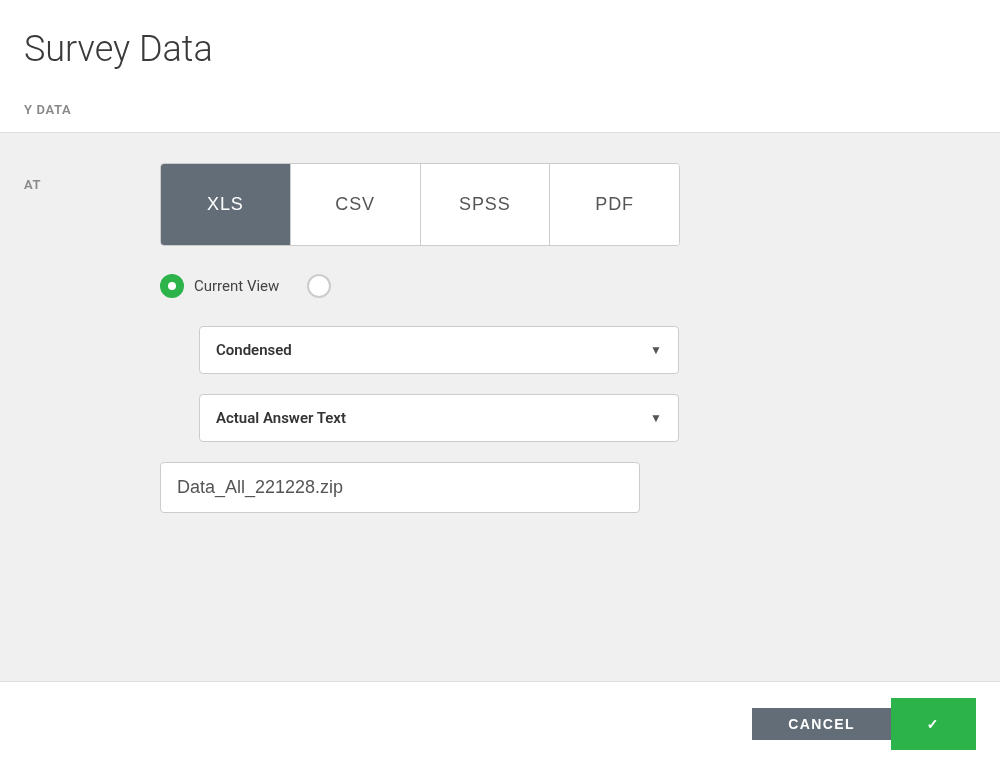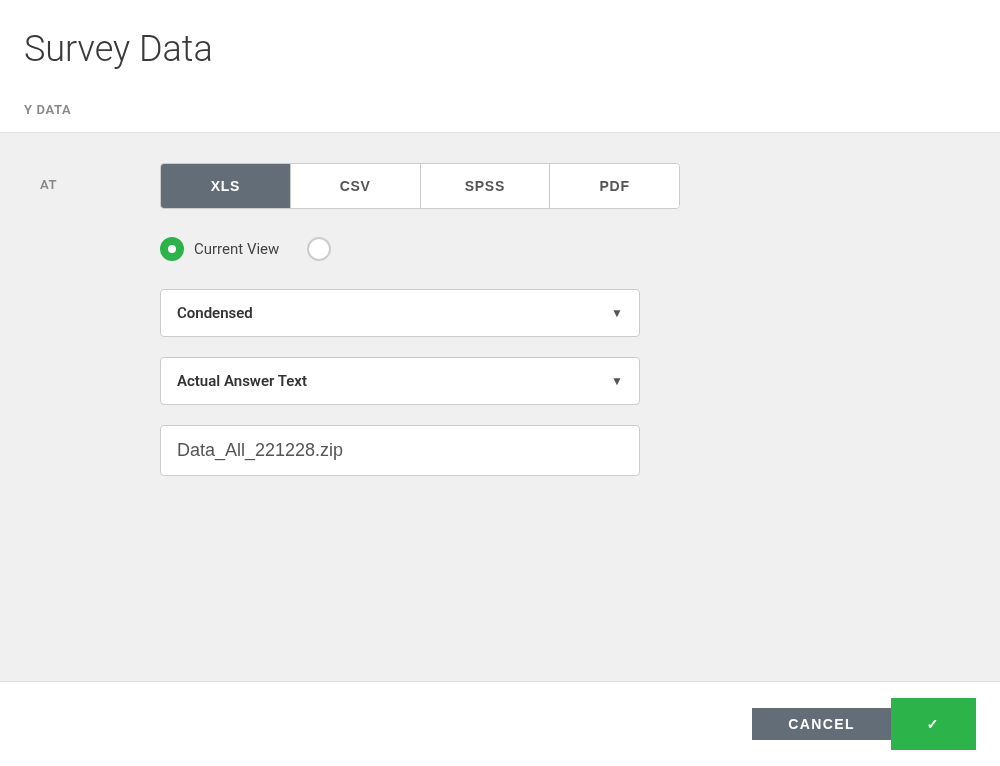--- a/index.html
+++ b/index.html
@@ -57,45 +57,45 @@
 
     .main-content {
       background: #f0f0f0;
       padding: 30px 24px 30px 160px;
       min-height: 620px;
       position: relative;
     }
 
     .sidebar-label {
       position: absolute;
-      left: 40px;
+      left: 24px;
       top: 44px;
       font-size: 13px;
       font-weight: 600;
       color: #888;
       letter-spacing: 0.05em;
       text-transform: uppercase;
     }
 
     .format-buttons {
       display: flex;
       margin-bottom: 28px;
       background: #fff;
       border: 1px solid #ccc;
       border-radius: 4px;
       overflow: hidden;
       width: 520px;
     }
 
     .format-btn {
       flex: 1;
-      padding: 14px 20px;
+      padding: 30px 20px;
       text-align: center;
-      font-size: 14px;
-      font-weight: 700;
+      font-size: 18px;
+      font-weight: 400;
       letter-spacing: 0.05em;
       cursor: pointer;
       border: none;
       border-right: 1px solid #ccc;
       background: #fff;
       color: #555;
     }
 
     .format-btn:last-child {
       border-right: none;
@@ -157,20 +157,21 @@
       border-radius: 4px;
       padding: 14px 16px;
       font-size: 15px;
       font-weight: 600;
       color: #333;
       display: flex;
       align-items: center;
       justify-content: space-between;
       cursor: pointer;
       margin-bottom: 20px;
+      margin-left: 39px;
     }
 
     .dropdown-arrow {
       font-size: 12px;
       color: #555;
     }
 
     .filename-input {
       width: 480px;
       background: #fff;

